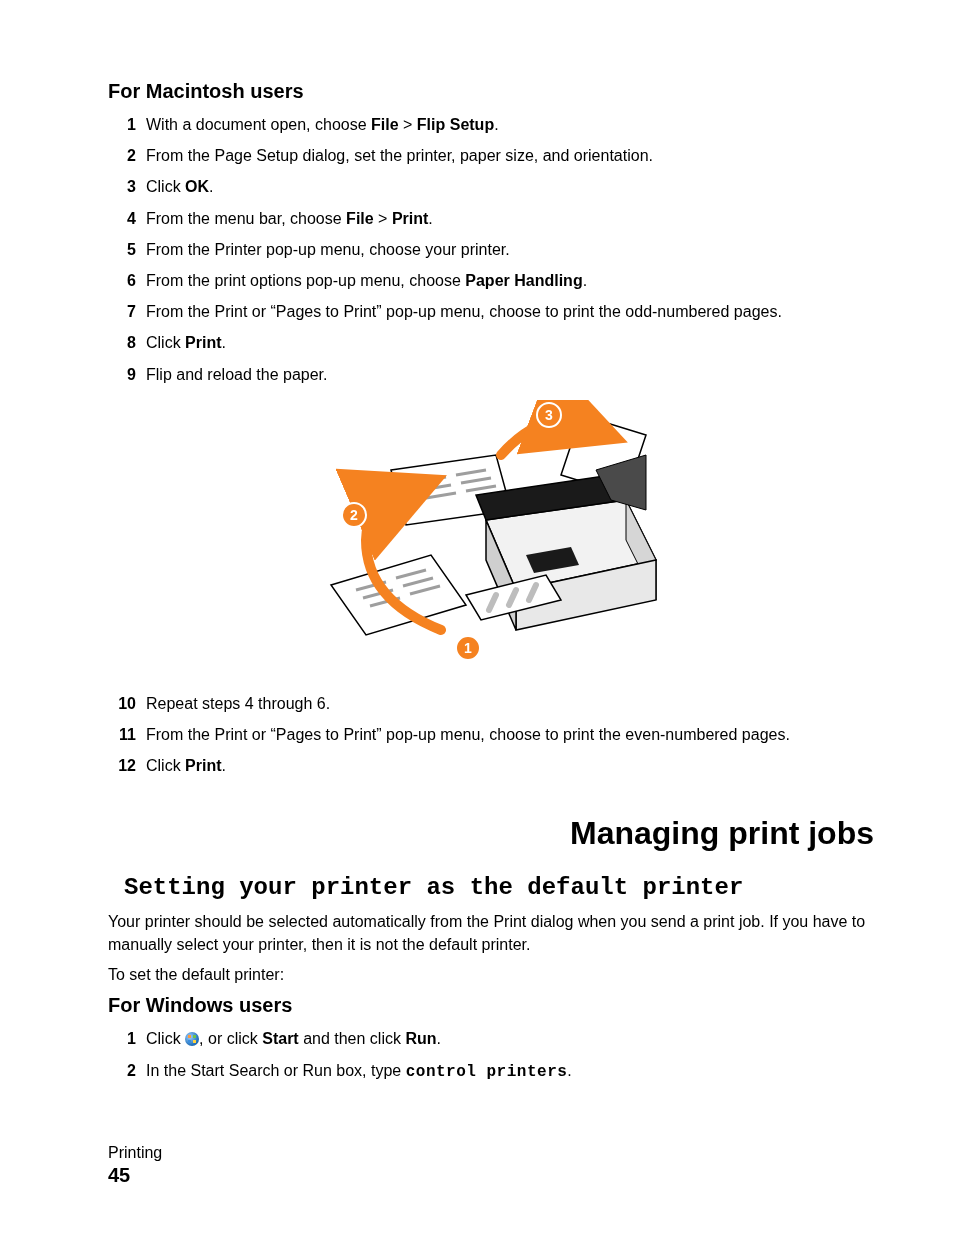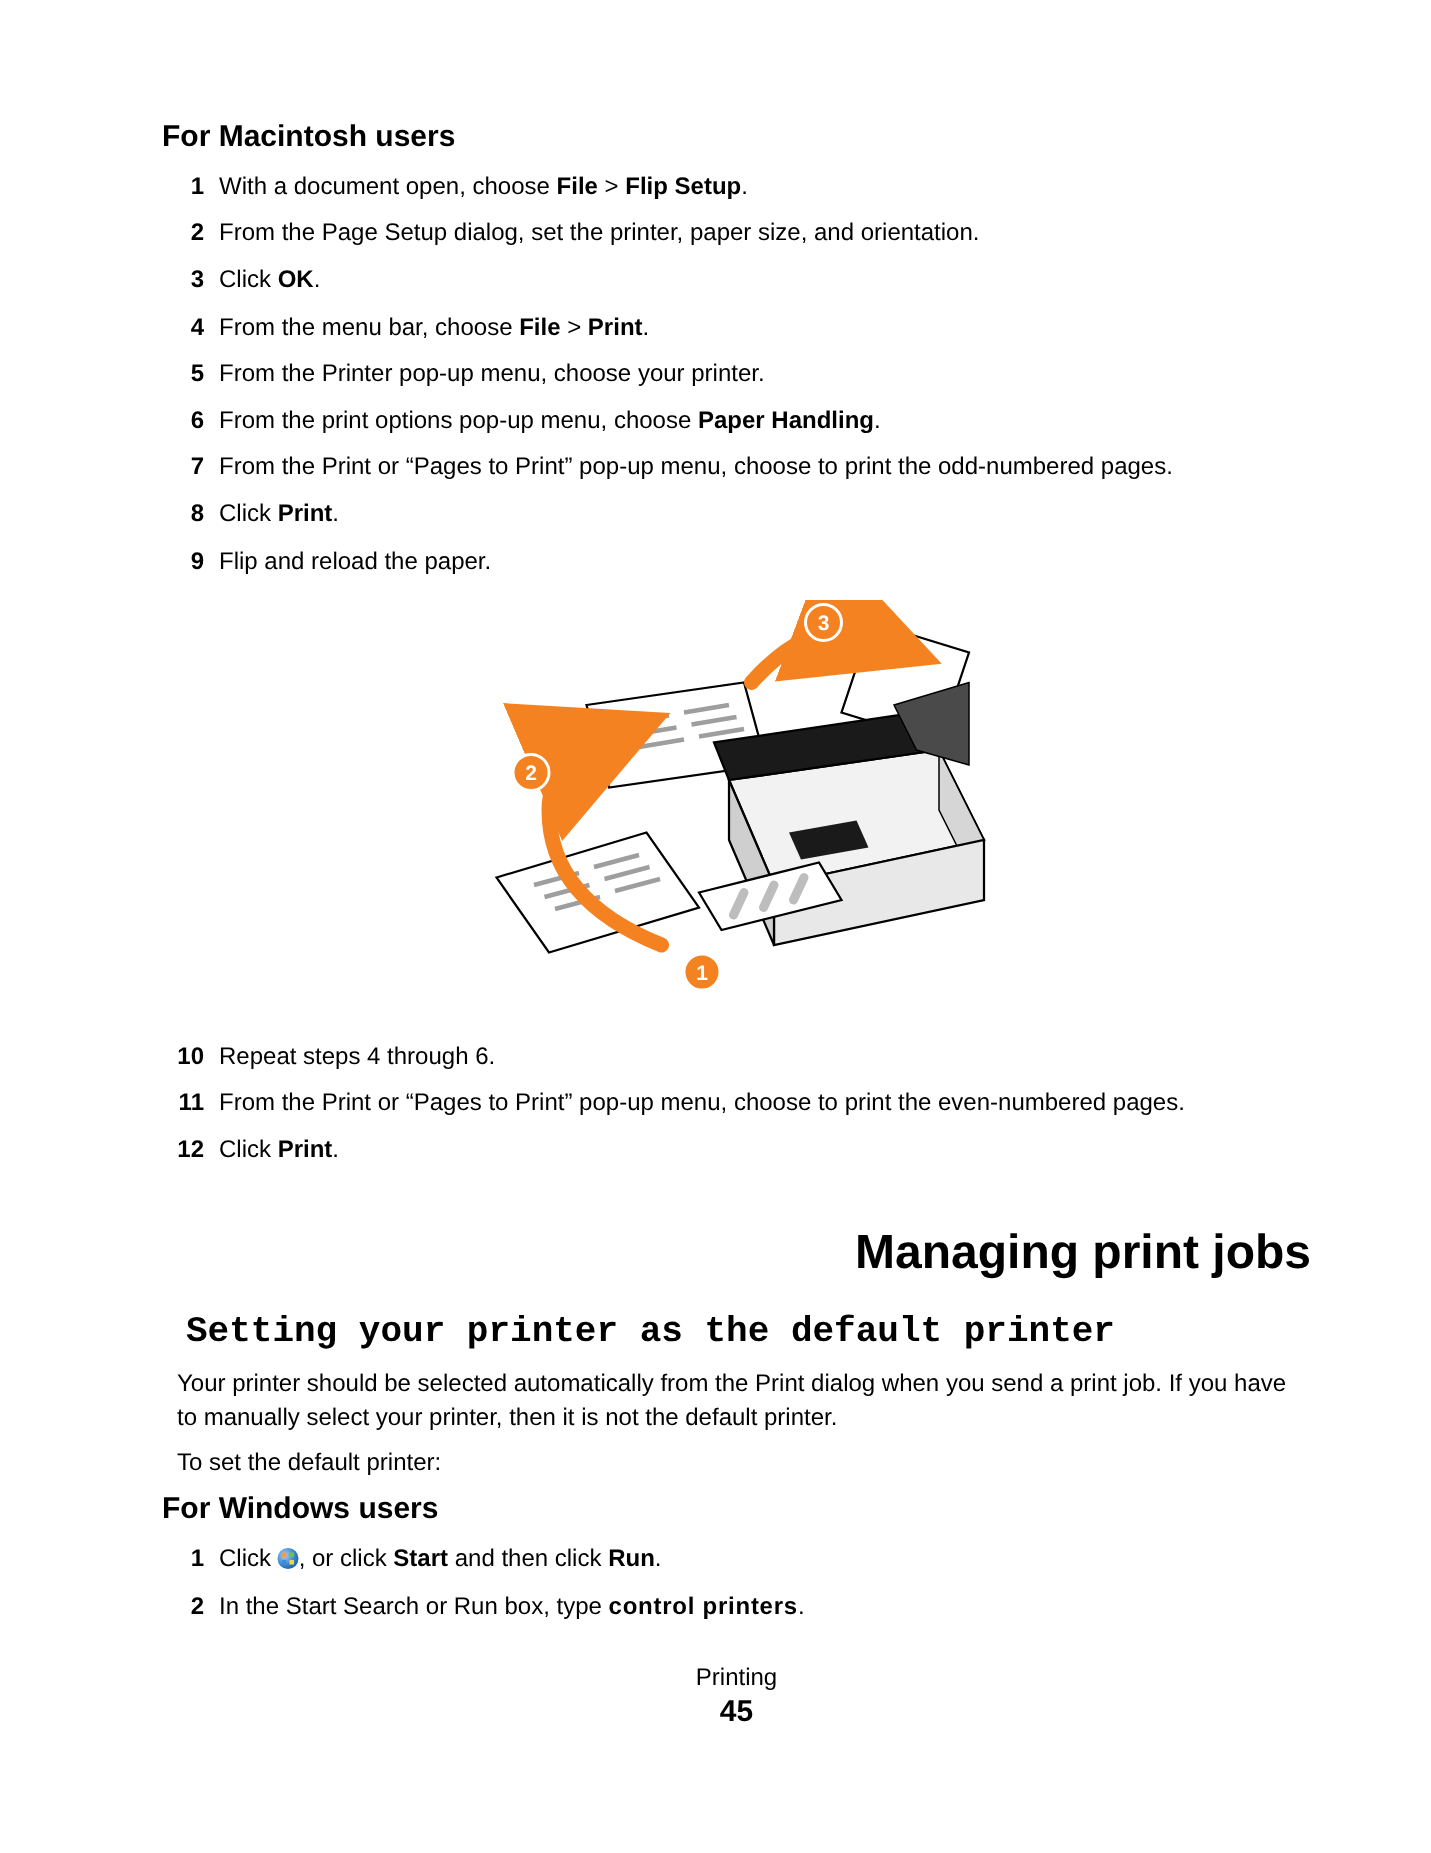--- a/index.html
+++ b/index.html
@@ -36,46 +36,46 @@
     width: 28px;
     text-align: right;
     font-weight: 700;
     flex-shrink: 0;
     padding-right: 10px;
   }
   ol.steps > li > .txt {
     flex: 1;
   }
   .bold { font-weight: 700; }
-  .mono { font-family: Liberation Sans, sans-serif; font-weight: 700; letter-spacing: 0.5px; margin-top: 21px;}
+  .mono { font-family: Liberation Mono, monospace; font-weight: 700; letter-spacing: 0.5px; margin-top: 21px;}
   h1.title {
     font-size: 32px;
     font-weight: 700;
     margin: 38px 0 18px 0;
     font-family: "Trebuchet MS", "Segoe UI", Arial, sans-serif;
     text-align: right;
   }
   h2.subtitle {
     font-size: 24px;
     font-weight: 700;
     margin: 22px 0 10px 16px;
     font-family: Liberation Mono, monospace;
   }
   p.body {
     font-size: 16px;
     line-height: 1.4;
-    margin: 8px 10px;
+    margin: 8px 0;
   }
   .figure {
     text-align: center;
     margin: 14px 0 18px 0;
   }
   .footer {
-    text-align: center;
-    margin-top: 27px;
+    text-align: left;
+    margin-top: 60px;
   }
   .footer .chap {
     font-size: 16px;
     font-family: "Trebuchet MS", Arial, sans-serif;
   }
   .footer .pagen {
     font-size: 20px;
     font-weight: 700;
     margin-top: 2px;
   }

